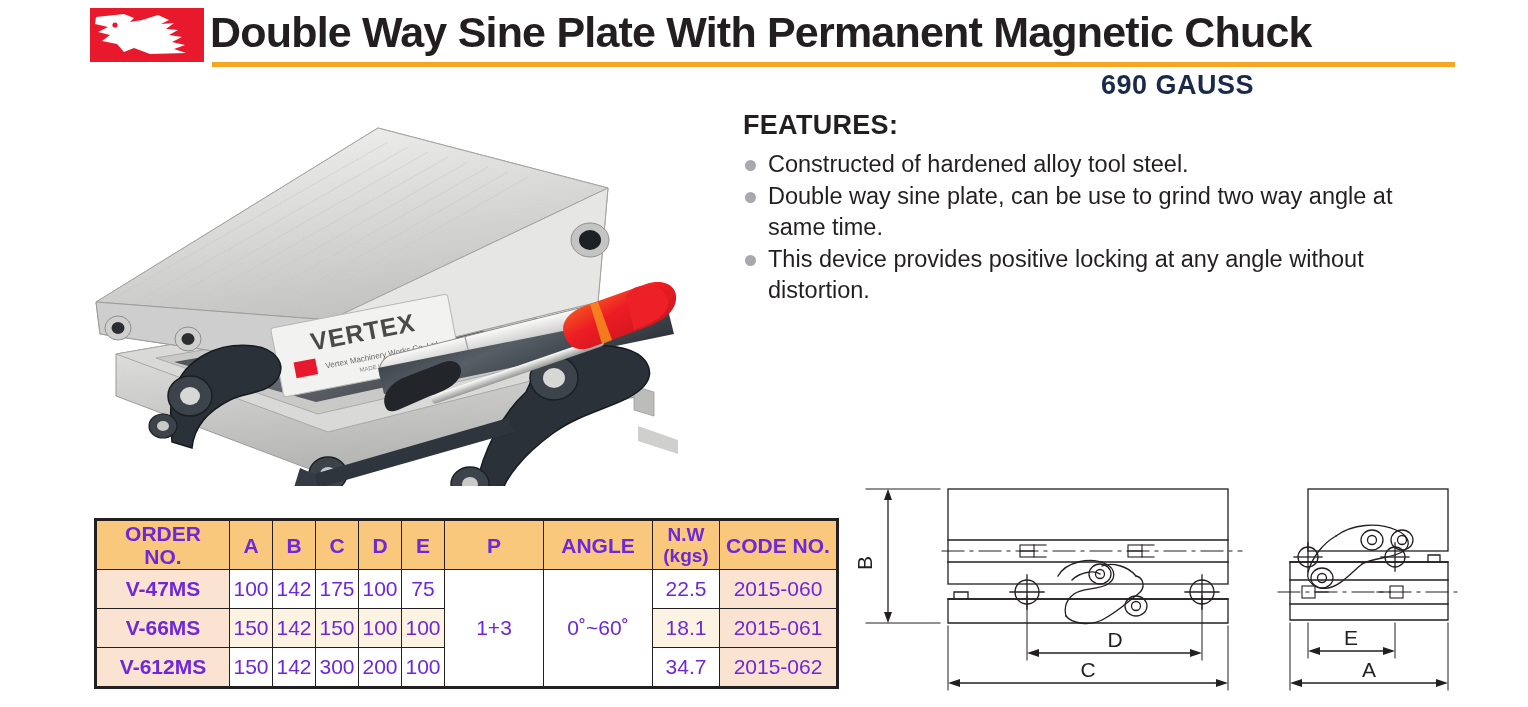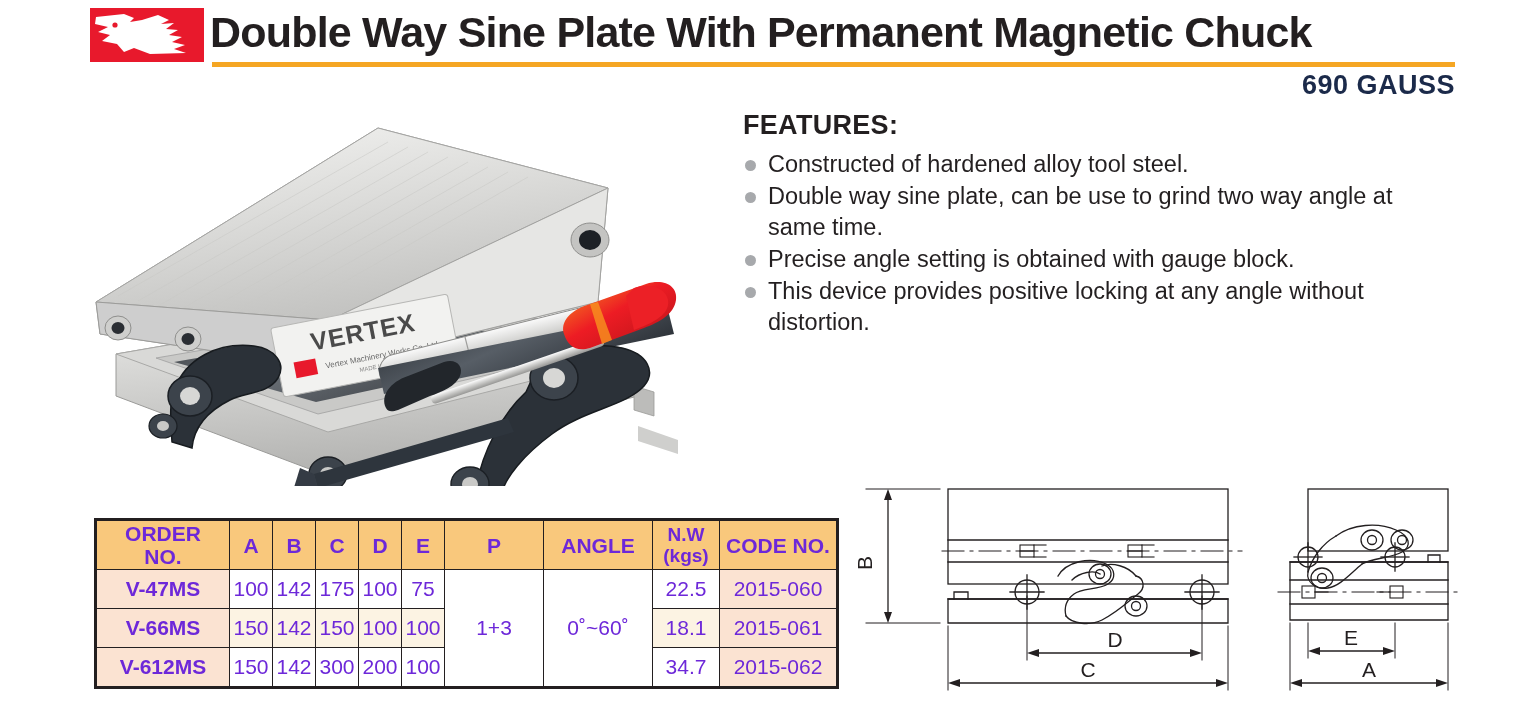--- a/index.html
+++ b/index.html
@@ -13,21 +13,21 @@
   
   .logo{position:absolute;left:90px;top:8px;width:114px;height:54px;background:#e8192c;overflow:hidden;}
   .logo svg{display:block;width:114px;height:54px;}
   .title{
     position:absolute;left:210px;top:5px;width:1245px;
     font-size:43px;font-weight:bold;line-height:54px;
     letter-spacing:-0.8px;color:#231f20;white-space:nowrap;
   }
   .title-rule{position:absolute;left:212px;top:62px;width:1243px;height:5px;background:#f5a623;}
   .gauss{
-    position:absolute;left:900px;top:70px;width:555px;text-align:right;
+    position:absolute;left:900px;top:70px;width:555px;text-align:center;
     font-size:27px;font-weight:bold;color:#1b2a4a;letter-spacing:0.5px;
   }
 
   
   .features{position:absolute;left:743px;top:110px;width:700px;}
   .features h2{
     margin:0 0 8px 0;font-size:27px;font-weight:bold;letter-spacing:0.3px;color:#231f20;
   }
   .feat-list{list-style:none;margin:0;padding:0;}
   .feat-list li{
@@ -217,24 +217,20 @@
   <div class="features">
     <h2>FEATURES:</h2>
     <ul class="feat-list">
       <li>
         <span class="bullet"></span>
         <span>Constructed of hardened alloy tool steel.</span>
       </li>
       <li>
         <span class="bullet"></span>
         <span>Double way sine plate, can be use to grind two way angle at same time.</span>
-      </li>
-      <li>
-        <span class="bullet"></span>
-        <span>Precise angle setting is obtained with gauge block.</span>
       </li>
       <li>
         <span class="bullet"></span>
         <span>This device provides positive locking at any angle without distortion.</span>
       </li>
     </ul>
   </div>
 
 
   <div class="spec-wrap">

